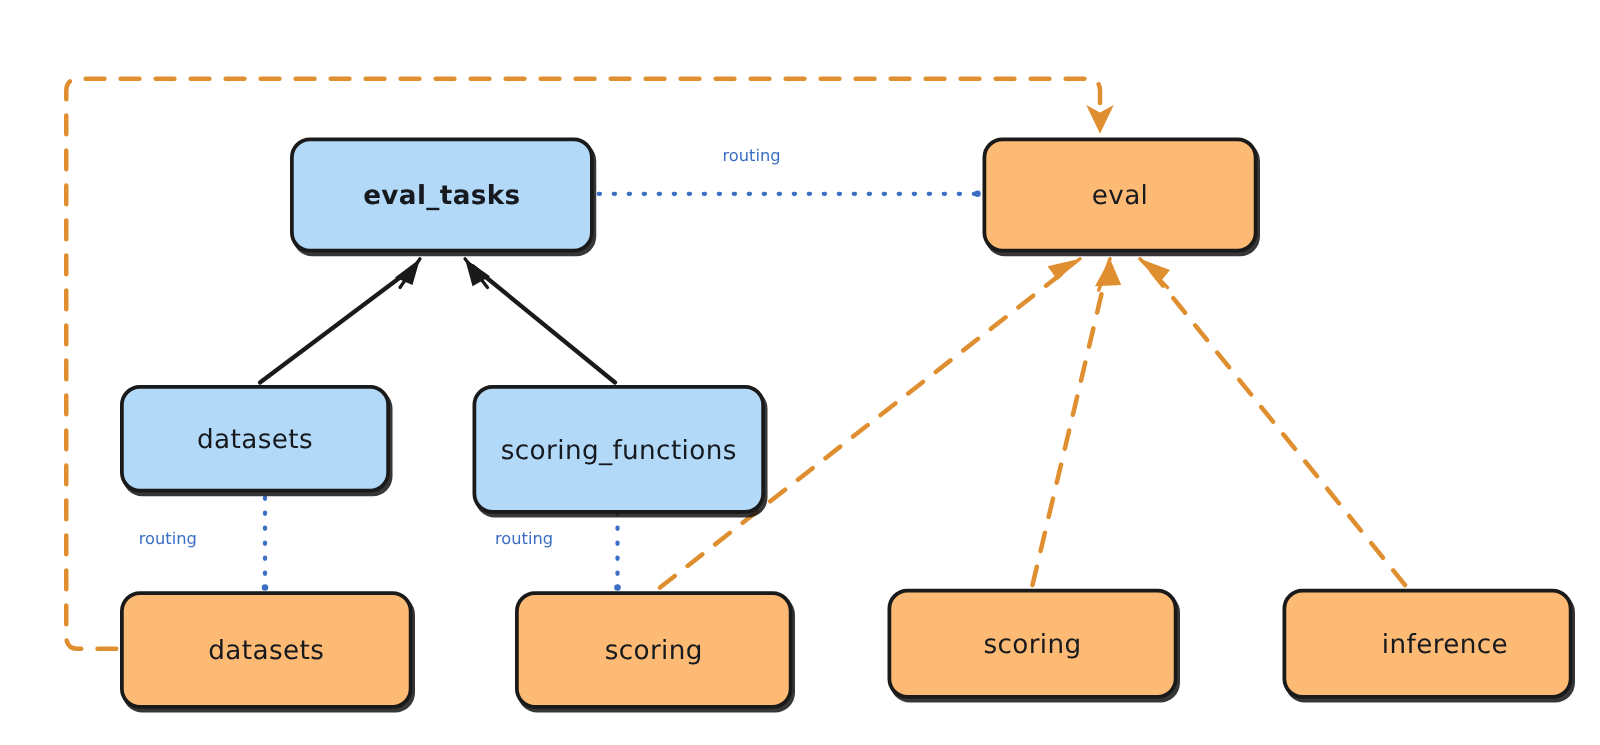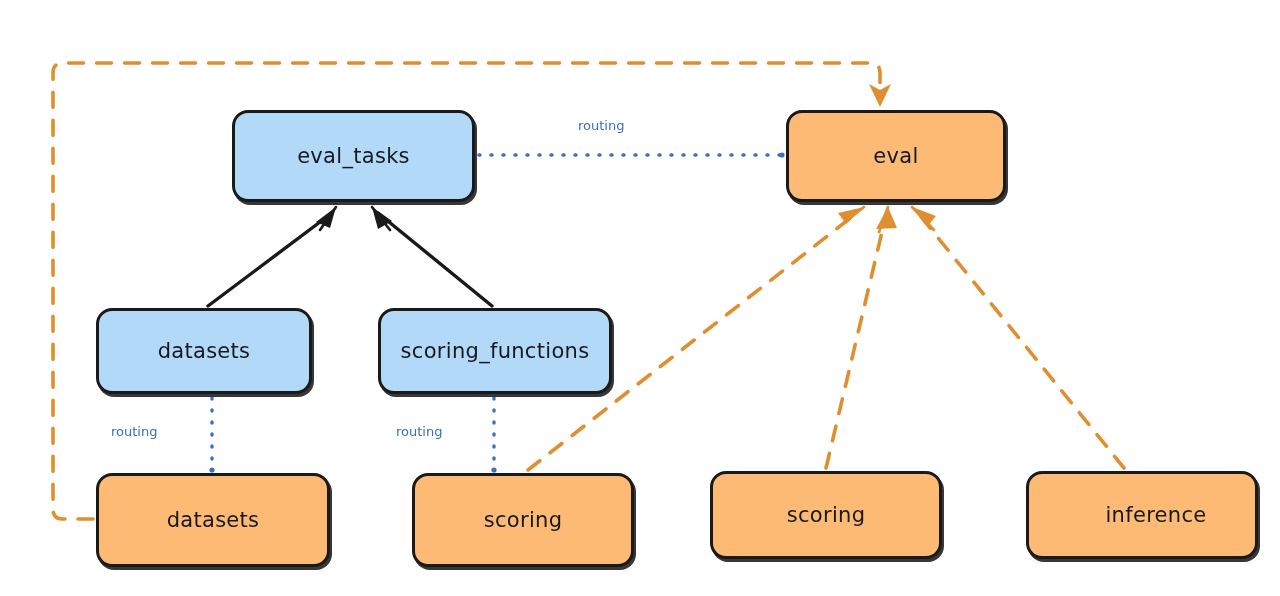--- a/index.html
+++ b/index.html
@@ -104,33 +104,33 @@
       <path d="M 888 207 L 879 232" stroke="#e08f30" stroke-width="2.8" fill="none" stroke-linecap="round"></path>
     </g>
 
     <g>
       <path d="M 1124 468 L 918 213" stroke="#e08f30" stroke-width="3.6" fill="none" stroke-linecap="round" stroke-dasharray="15 13"></path>
       <path d="M 912 207 L 936 216 L 927 227 Z" fill="#e08f30"></path>
       <path d="M 912 207 L 934 230" stroke="#e08f30" stroke-width="2.8" fill="none" stroke-linecap="round"></path>
     </g>
   </svg>
 
-  <div class="node blue" style="left:232px; top:110px; width:243px; height:92px;">
+  <div class="node blue" style="left:232px; top:110px; width:243px; height:92px;font-weight:bold;">
     <span class="node-label">eval_tasks</span>
   </div>
 
   <div class="node green" style="left:786px; top:110px; width:220px; height:92px;">
     <span class="node-label">eval</span>
   </div>
 
   <div class="node blue" style="left:96px; top:308px; width:216px; height:86px;">
     <span class="node-label">datasets</span>
   </div>
 
-  <div class="node blue" style="left:378px; top:308px; width:234px; height:86px;">
+  <div class="node blue" style="left:378px; top:308px; width:234px; height:103px;">
     <span class="node-label">scoring_functions</span>
   </div>
 
   <div class="node green" style="left:96px; top:473px; width:234px; height:94px;">
     <span class="node-label">datasets</span>
   </div>
 
   <div class="node green" style="left:388px; top:473px; width:222px; height:94px;margin-left:24px;">
     <span class="node-label">scoring</span>
   </div>

